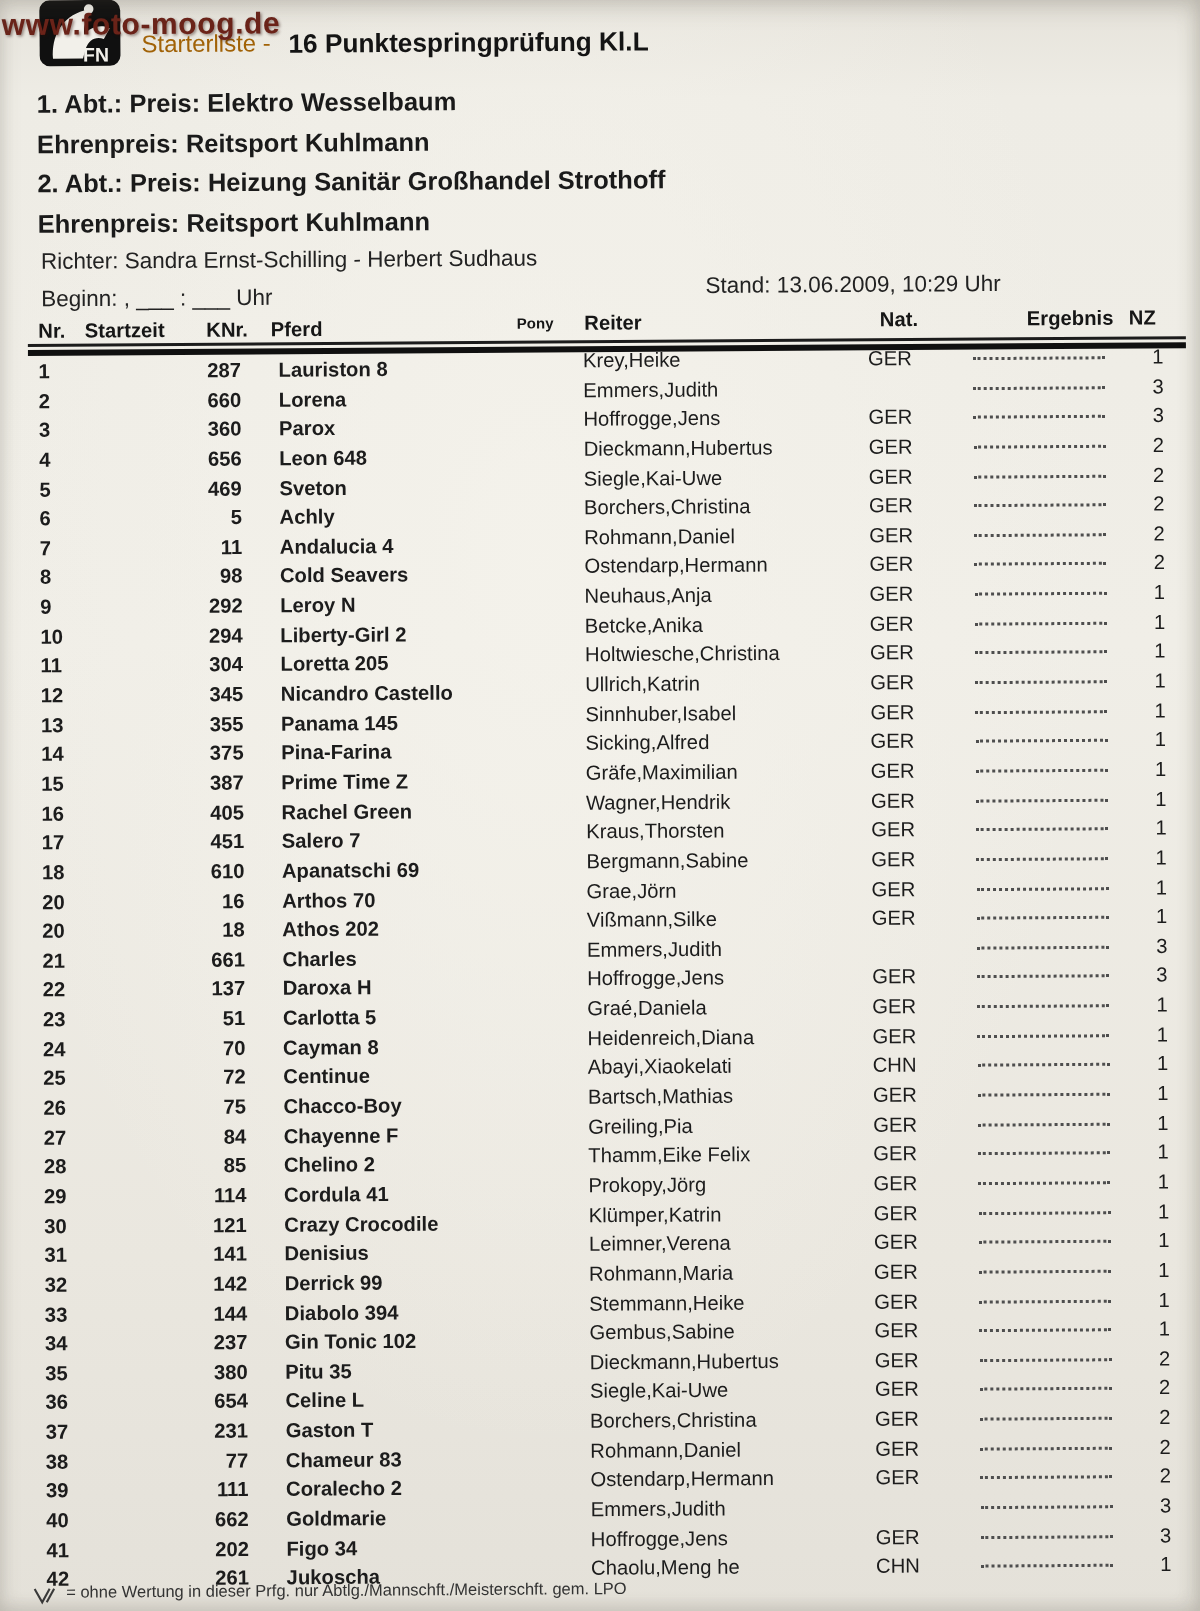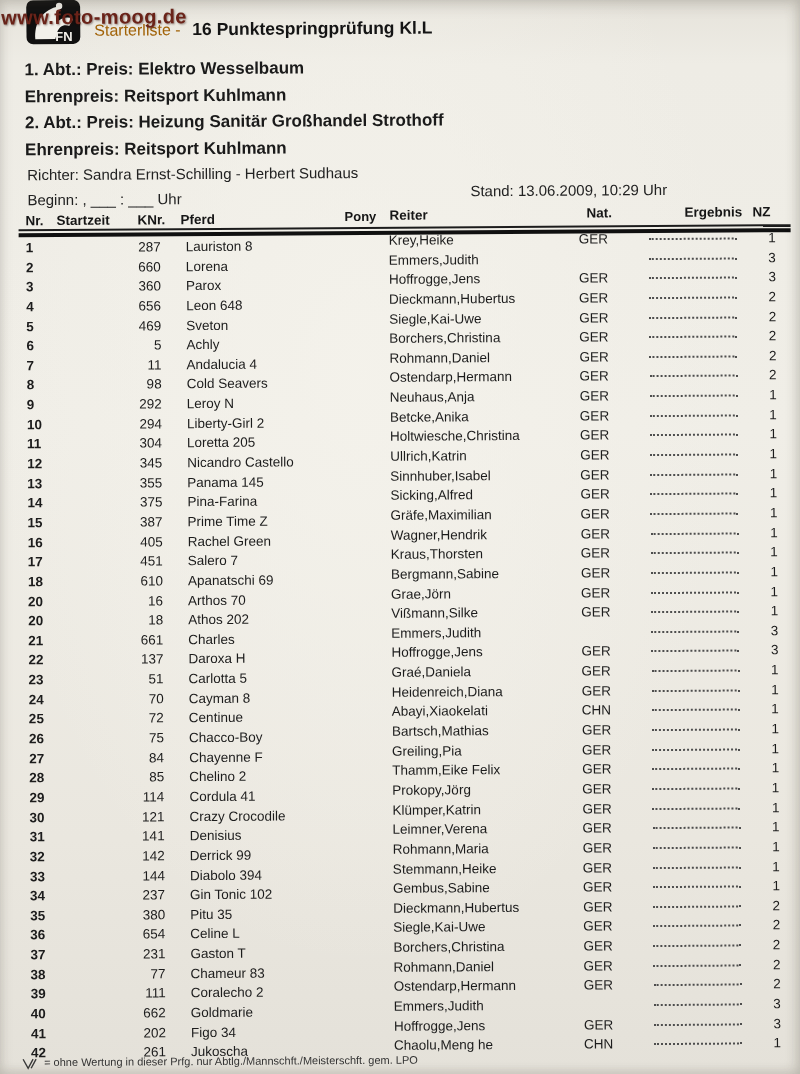--- a/index.html
+++ b/index.html
@@ -29,33 +29,33 @@
   .prize{left:25px;font-size:17px;font-weight:700;color:#1a1a1a;}
   .p1{top:60px}.p2{top:87px}.p3{top:113px}.p4{top:140px}
   .judges{left:27px;top:166px;font-size:15px;color:#222;}
   .begin{left:27px;top:191px;font-size:15px;color:#222;}
   .stand{left:470px;top:185px;font-size:15px;color:#222;}
 
   
   .thead{top:211px;height:20px;font-size:13.5px;font-weight:700;color:#161616;}
   .thead .abs{line-height:20px;}
   .h-nr{left:25px}.h-startzeit{left:56px}.h-knr{left:137px}.h-pferd{left:180px}
-  .h-pony{left:344px;font-size:13px;top:-2px;}
+  .h-pony{left:344px;font-size:10px;top:-2px;}
   .h-reiter{left:389px;top:-3px;}.h-nat{left:586px;top:-4px;}
   .h-ergebnis{left:684px;top:-4px;}.h-nz{left:752px;top:-4px;}
   .rule-thin{left:18px;top:229px;width:772px;height:1.5px;background:#1c1c1c;}
   .rule-thick{left:18px;top:233px;width:772px;height:3.5px;background:#101010;}
 
   
   .rows{left:0;top:238px;width:800px;}
   .row{position:relative;height:19.65px;font-size:13.5px;}
   .c{position:absolute;top:0;line-height:19.65px;white-space:nowrap;color:#1c1c1c;}
   .c-nr{left:25px;font-weight:700;}
-  .c-knr{left:106px;width:54px;text-align:right;font-weight:400;}
-  .c-pferd{left:185px;font-weight:400;}
+  .c-knr{left:106px;width:54px;text-align:right;font-weight:700;}
+  .c-pferd{left:185px;font-weight:700;}
   .c-reiter{left:388px;top:-5px;}
   .c-nat{left:578px;top:-5px;text-align:center;}
   .c-erg{left:648px;top:-10px;width:88px;height:14px;border-bottom:2px dotted #4e4e4e;}
   .c-nz{left:738px;width:37px;text-align:right;top:-5px;}
 
   
   .footer{left:16px;top:1056px;font-size:11px;color:#333;display:flex;align-items:flex-start;gap:6px;}
   .footer svg{margin-top:2px;}
 </style>
 </head>

